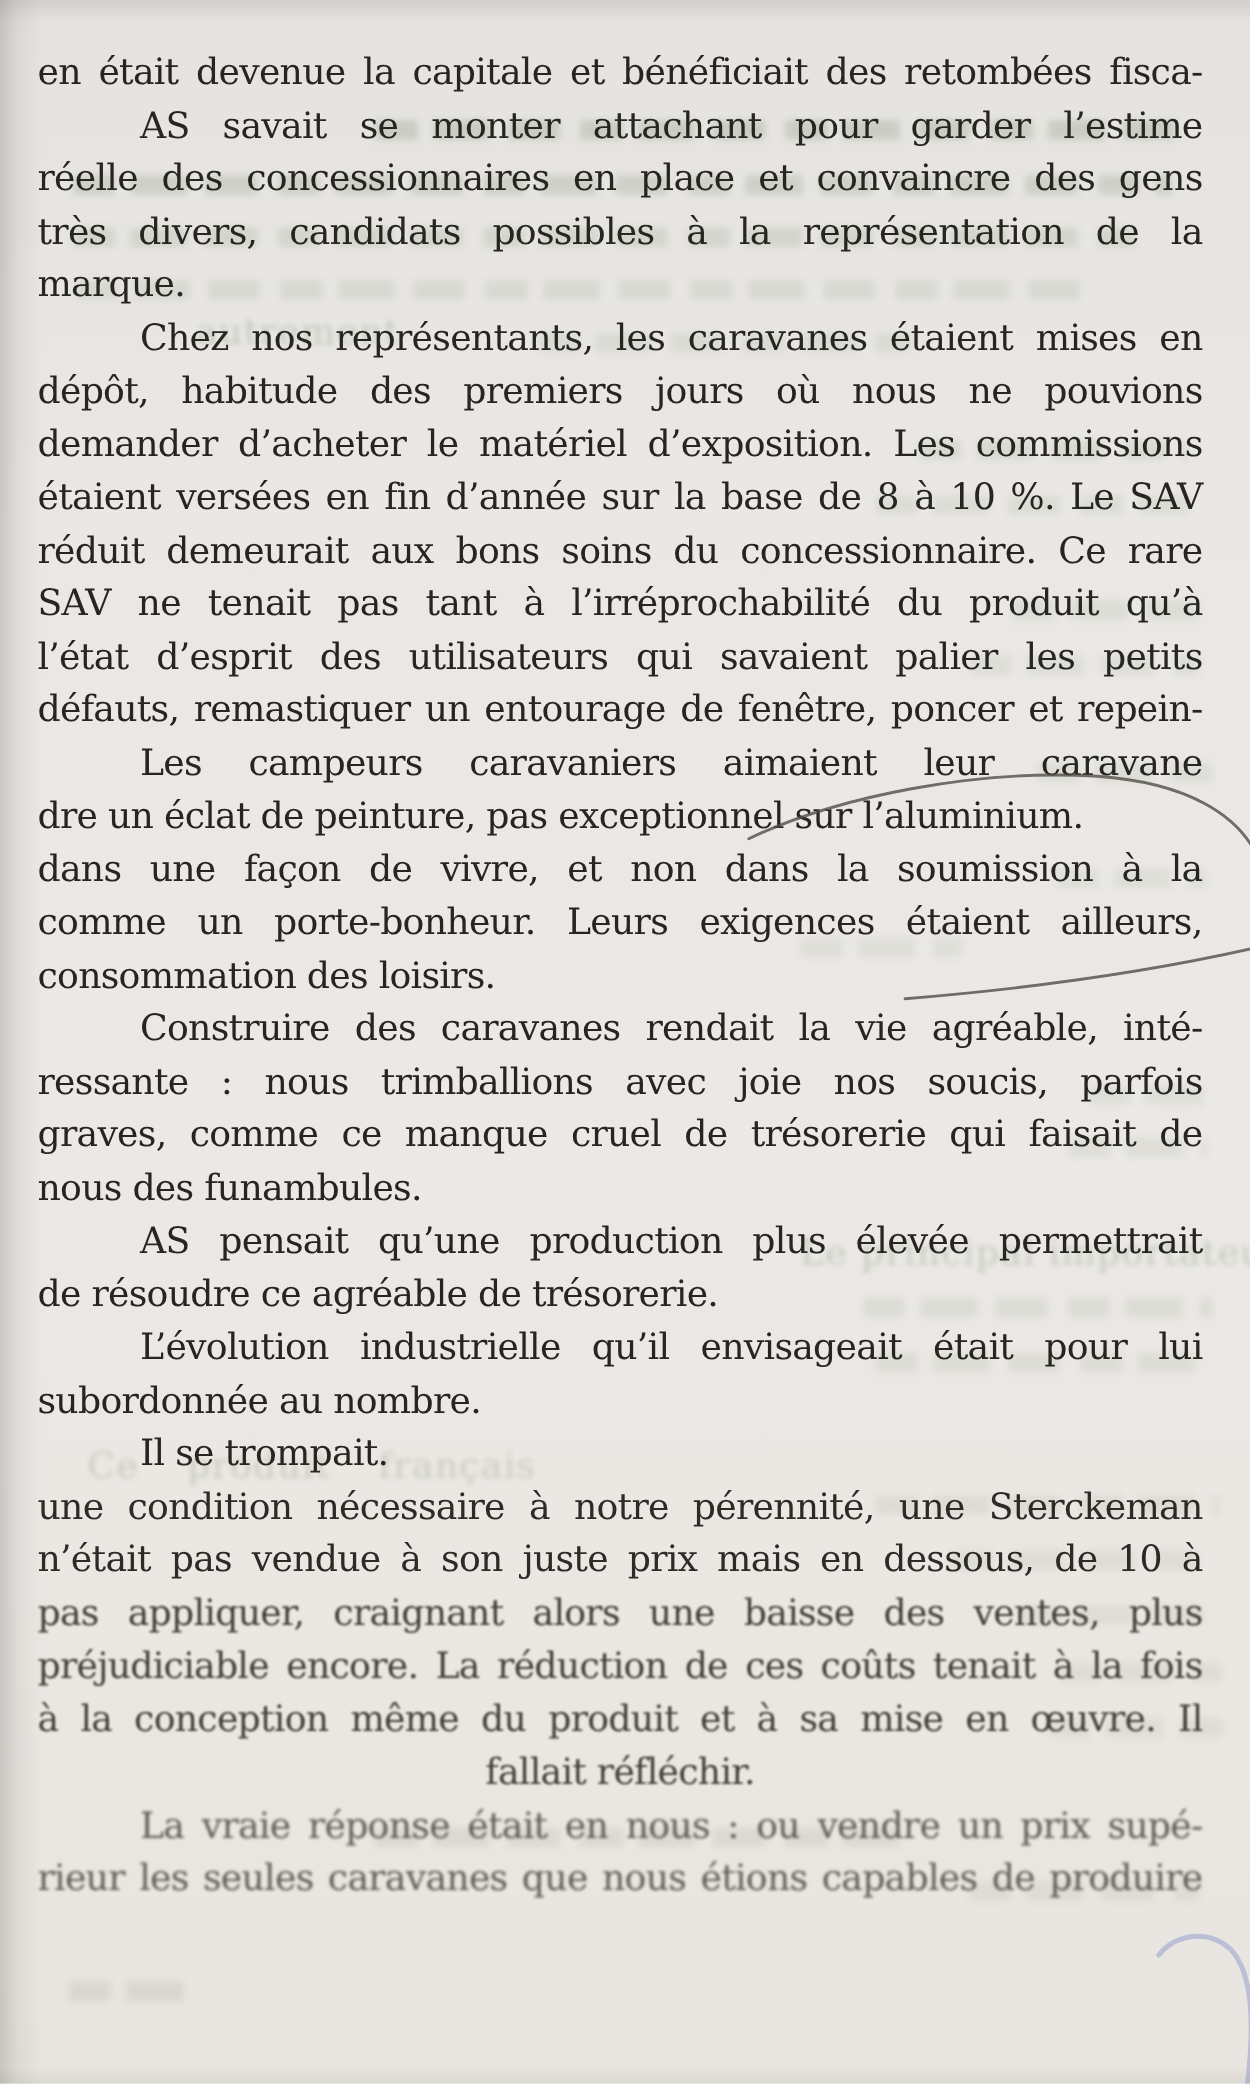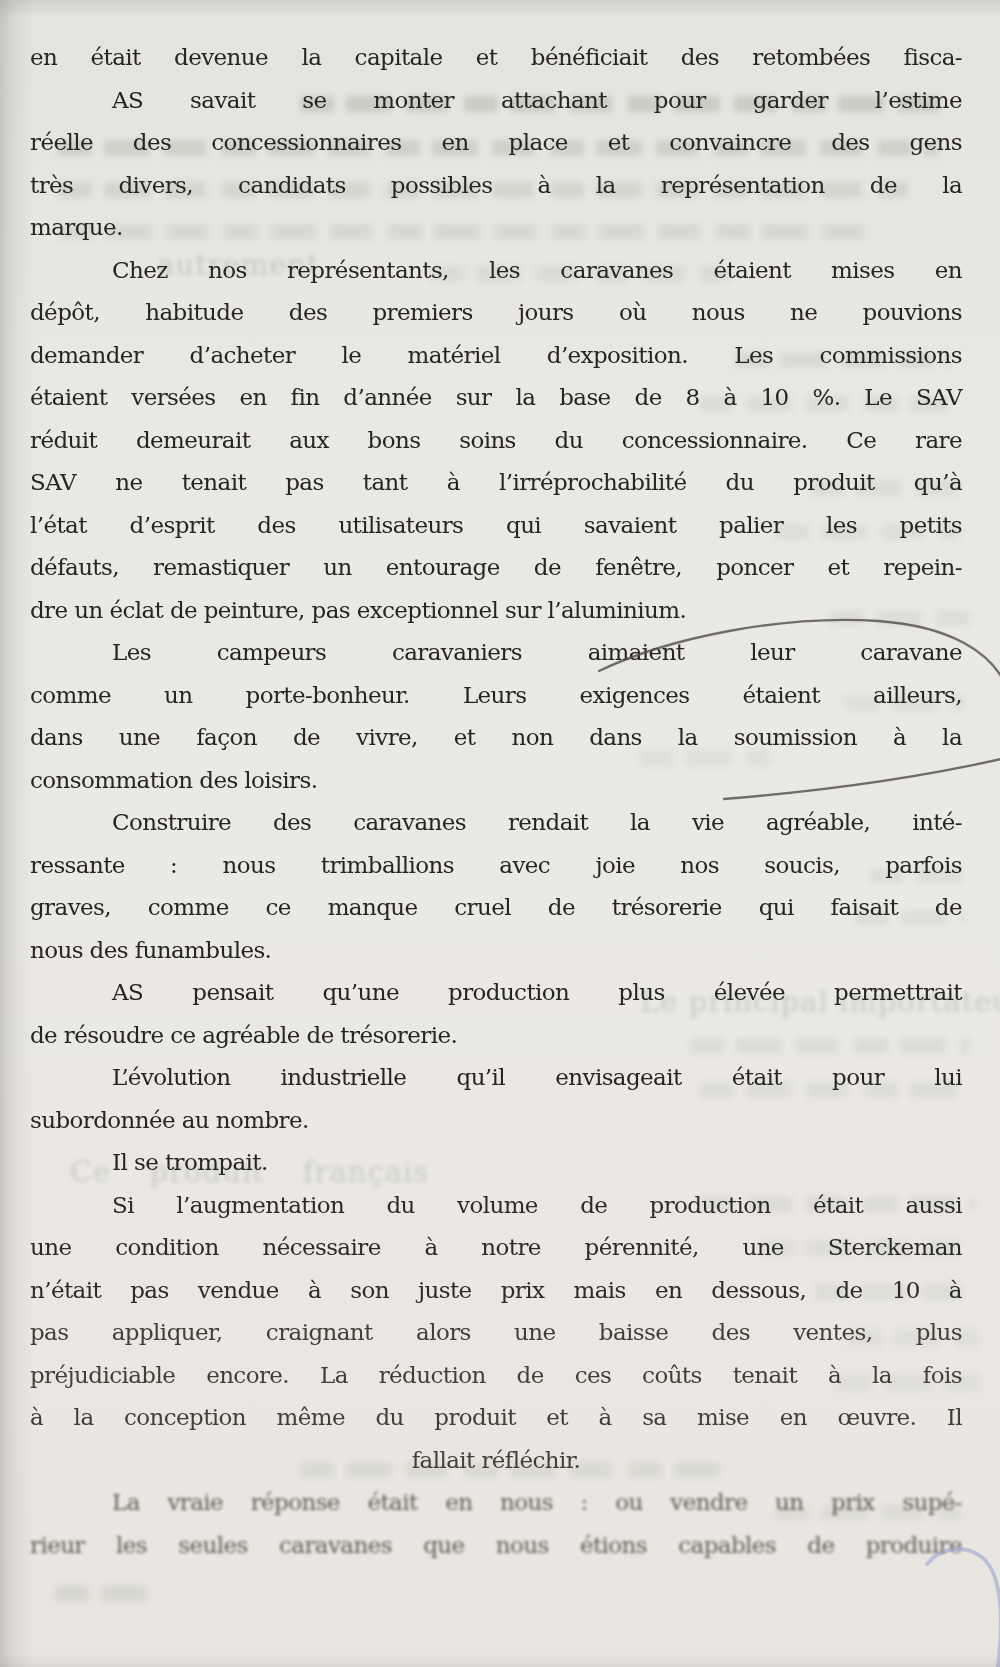--- a/index.html
+++ b/index.html
@@ -11,21 +11,21 @@
   
   .edge-left{position:absolute;left:0;top:0;width:34px;height:100%;
     background:linear-gradient(90deg,rgba(70,68,64,.20),rgba(70,68,64,.07) 14px,rgba(70,68,64,0) 100%);pointer-events:none;}
   .edge-top{position:absolute;left:0;top:0;width:100%;height:18px;
     background:linear-gradient(180deg,rgba(70,68,64,.12),rgba(70,68,64,0));pointer-events:none;}
   .edge-bottom{position:absolute;left:0;bottom:0;width:100%;height:14px;
     background:linear-gradient(0deg,rgba(70,68,64,.08),rgba(70,68,64,0));pointer-events:none;}
 
   .textblock{
     position:absolute;left:30px;top:36px;width:932px;
-    font-size:23px;line-height:42.5px;letter-spacing:-0.6px;
+    font-size:29px;line-height:42.5px;letter-spacing:-0.6px;
     color:#272520;
   }
   .ln{height:42.5px;white-space:nowrap;text-align:left;}
   .ln.j{white-space:normal;text-align:justify;text-align-last:justify;}
   .ln.ind{text-indent:82px;}
   .ln.b0{filter:blur(0.3px);opacity:.97;}
   .ln.b1{filter:blur(0.7px);opacity:.92;color:#34312a;text-align:center;}
   .ln.b2{filter:blur(1.4px);opacity:.80;color:#3c392f;}
 
   
@@ -75,35 +75,34 @@
   <div class="ln j">très divers, candidats possibles à la représentation de la</div>
   <div class="ln">marque.</div>
   <div class="ln j ind">Chez nos représentants, les caravanes étaient mises en</div>
   <div class="ln j">dépôt, habitude des premiers jours où nous ne pouvions</div>
   <div class="ln j">demander d’acheter le matériel d’exposition. Les commissions</div>
   <div class="ln j">étaient versées en fin d’année sur la base de 8 à 10 %. Le SAV</div>
   <div class="ln j">réduit demeurait aux bons soins du concessionnaire. Ce rare</div>
   <div class="ln j">SAV ne tenait pas tant à l’irréprochabilité du produit qu’à</div>
   <div class="ln j">l’état d’esprit des utilisateurs qui savaient palier les petits</div>
   <div class="ln j">défauts, remastiquer un entourage de fenêtre, poncer et repein-</div>
+  <div class="ln j ind">Les campeurs caravaniers aimaient leur caravane</div>
   <div class="ln">dre un éclat de peinture, pas exceptionnel sur l’aluminium.</div>
-  <div class="ln j ind">Les campeurs caravaniers aimaient leur caravane</div>
+  <div class="ln j">dans une façon de vivre, et non dans la soumission à la</div>
   <div class="ln j">comme un porte-bonheur. Leurs exigences étaient ailleurs,</div>
-  <div class="ln j">dans une façon de vivre, et non dans la soumission à la</div>
   <div class="ln">consommation des loisirs.</div>
   <div class="ln j ind">Construire des caravanes rendait la vie agréable, inté-</div>
   <div class="ln j">ressante : nous trimballions avec joie nos soucis, parfois</div>
   <div class="ln j">graves, comme ce manque cruel de trésorerie qui faisait de</div>
   <div class="ln">nous des funambules.</div>
   <div class="ln j ind">AS pensait qu’une production plus élevée permettrait</div>
   <div class="ln">de résoudre ce agréable de trésorerie.</div>
   <div class="ln j ind">L’évolution industrielle qu’il envisageait était pour lui</div>
   <div class="ln">subordonnée au nombre.</div>
   <div class="ln ind">Il se trompait.</div>
-  <div class="ln j ind b0">Si l’augmentation du volume de production était aussi</div>
   <div class="ln j b0">une condition nécessaire à notre pérennité, une Sterckeman</div>
   <div class="ln j b0">n’était pas vendue à son juste prix mais en dessous, de 10 à</div>
   <div class="ln j b1">pas appliquer, craignant alors une baisse des ventes, plus</div>
   <div class="ln j b1">préjudiciable encore. La réduction de ces coûts tenait à la fois</div>
   <div class="ln j b1">à la conception même du produit et à sa mise en œuvre. Il</div>
   <div class="ln b1">fallait réfléchir.</div>
   <div class="ln j ind b2">La vraie réponse était en nous : ou vendre un prix supé-</div>
   <div class="ln j b2">rieur les seules caravanes que nous étions capables de produire</div>
 </div>
 

